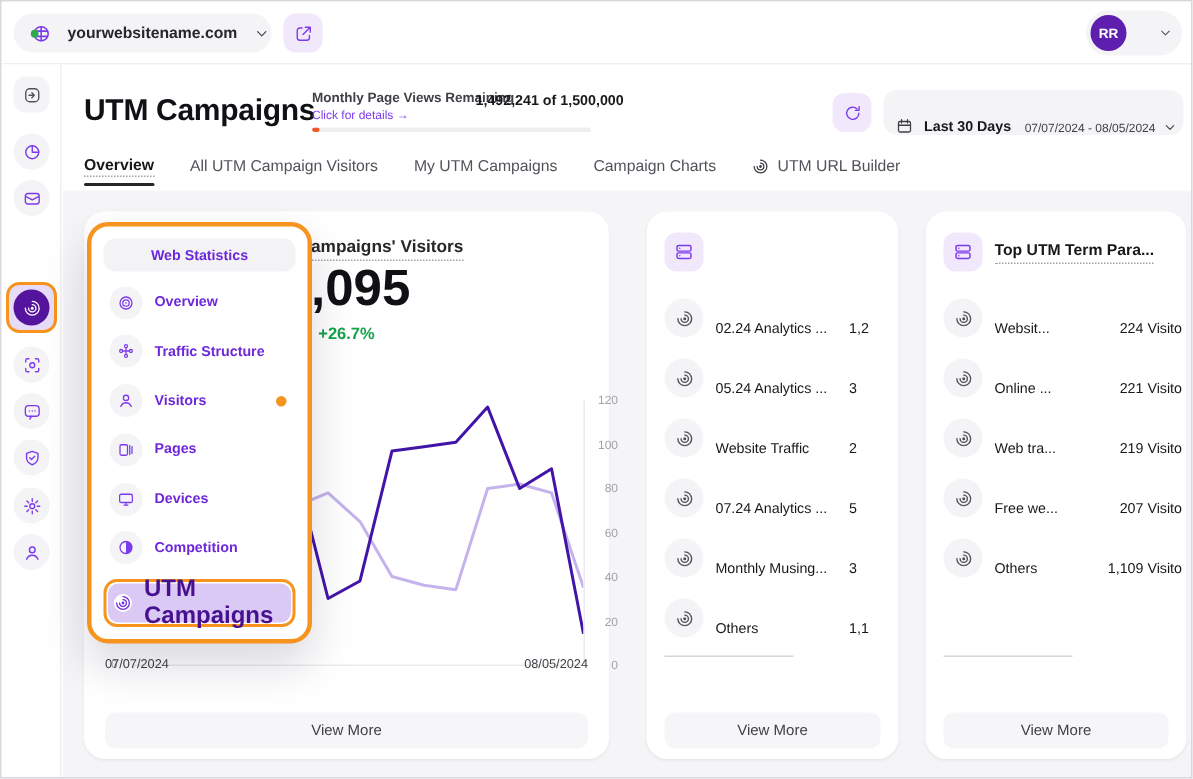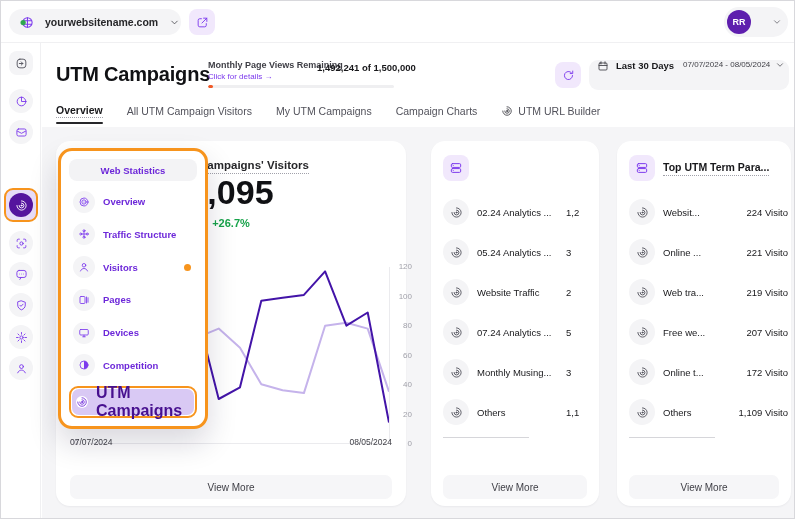--- a/index.html
+++ b/index.html
@@ -38,21 +38,21 @@
   
   .page-title { position:absolute; left:55px; top:62px; font-size:20px; font-weight:700; color:#101114; letter-spacing:-.2px; }
   .mpv-label { position:absolute; left:207px; top:59px; font-size:9px; font-weight:600; color:#3F3F46; }
   .mpv-link { position:absolute; left:207px; top:71px; font-size:8px; font-weight:500; color:#7C3AED; cursor:pointer; }
   .mpv-value { position:absolute; left:316px; top:61px; font-size:9.5px; font-weight:700; color:#18181B; }
   .mpv-bar { position:absolute; left:207px; top:84px; width:186px; height:3px; background:#EFEFF1; border-radius:2px; overflow:hidden; }
   .mpv-fill { height:100%; background:#F05A28; border-radius:2px; }
   .refresh-btn { position:absolute; left:554px; top:61px; width:26px; height:26px; border-radius:8px; background:#F1E8FC; color:#7C3AED;
     display:flex; align-items:center; justify-content:center; cursor:pointer; }
   .date-pill { position:absolute; left:588px; top:59px; width:200px; height:30px; background:#F4F4F6; border-radius:9px;
-    display:flex; align-items:flex-start; gap:5px; padding:0 8px; cursor:pointer; white-space:nowrap; overflow:hidden; color:#3F3F46; }
+    display:flex; align-items:flex-end; gap:5px; padding:0 8px; cursor:pointer; white-space:nowrap; overflow:hidden; color:#3F3F46; }
   .date-pill .preset { font-size:9.5px; font-weight:700; color:#18181B; margin-left:2px; }
   .date-pill .range { font-size:8px; font-weight:500; color:#3F3F46; margin-left:4px; }
   .date-pill .chev { margin-left:auto; }
 
   
   .tabs { position:absolute; left:55px; top:103px; display:flex; gap:24px; align-items:center; }
   .tab { font-size:10.5px; font-weight:500; color:#52525B; cursor:pointer; display:flex; align-items:center; gap:5px; white-space:nowrap; }
   .tab.active { color:#18181B; font-weight:700; }
   .tab.active .tab-label { border-bottom:1px dotted #A1A1AA; padding-bottom:1px; }
   .tab-underline { position:absolute; left:55px; top:121px; width:47px; height:2px; background:#27272A; border-radius:1px; }
@@ -80,21 +80,21 @@
   .vm1 { left:14px; top:334px; width:322px; }
 
   
   .card2 { left:430px; top:140px; width:168px; height:365px; }
   .card3 { left:616px; top:140px; width:174px; height:365px; }
   .card-head { position:absolute; left:12px; top:14px; right:6px; display:flex; align-items:center; gap:8px; }
   .card-head .hicon { width:26px; height:26px; border-radius:8px; background:#F1E8FC; color:#7C3AED; flex:0 0 auto;
     display:flex; align-items:center; justify-content:center; }
   .card-head .htitle { font-size:10.5px; font-weight:700; color:#18181B; white-space:nowrap; overflow:hidden; }
   .mini-list { position:absolute; left:12px; top:58px; right:0; display:flex; flex-direction:column; gap:14px; }
-  .mini-row { display:flex; align-items:center; gap:8px; height:26px; padding-right:3px; cursor:pointer; }
+  .mini-row { display:flex; align-items:flex-end; gap:8px; height:26px; padding-right:3px; cursor:pointer; }
   .mini-row .ricon { width:26px; height:26px; background:#F4F4F6; color:#52525B; flex:0 0 auto; }
   .mini-row .rlabel { font-size:9.5px; font-weight:500; color:#18181B; white-space:nowrap; overflow:hidden; flex:1; }
   .mini-row .rvalue { font-size:9.5px; font-weight:500; color:#18181B; white-space:nowrap; overflow:hidden; text-align:right; flex:0 0 auto; }
   .card2 .rvalue { width:30px; text-align:left; }
   .card3 .rvalue { max-width:80px; }
   .mini-divider { position:absolute; left:12px; top:296px; width:86px; height:1px; background:#D6D6DA; }
   .vm23 { left:12px; right:12px; top:334px; }
 
   
   .menu { position:absolute; left:57px; top:147px; width:150px; height:281px; background:#fff; border:3px solid #F7941D;
@@ -443,31 +443,20 @@
           <svg class="st" width="13" height="13" viewBox="0 0 24 24">
             <path d="M12 3.5a8.5 8.5 0 1 1-8.5 8.5"></path>
             <path d="M12 7.5a4.5 4.5 0 1 1-4.5 4.5"></path>
             <circle cx="12" cy="12" r="1" fill="currentColor"></circle>
           </svg>
         </span>
         <span class="rlabel">Free we...</span>
         <span class="rvalue">207 Visito</span>
       </div>
 
-      <div class="mini-row">
-        <span class="ricon circ">
-          <svg class="st" width="13" height="13" viewBox="0 0 24 24">
-            <path d="M12 3.5a8.5 8.5 0 1 1-8.5 8.5"></path>
-            <path d="M12 7.5a4.5 4.5 0 1 1-4.5 4.5"></path>
-            <circle cx="12" cy="12" r="1" fill="currentColor"></circle>
-          </svg>
-        </span>
-        <span class="rlabel">Online t...</span>
-        <span class="rvalue">172 Visito</span>
-      </div>
 
       <div class="mini-row">
         <span class="ricon circ">
           <svg class="st" width="13" height="13" viewBox="0 0 24 24">
             <path d="M12 3.5a8.5 8.5 0 1 1-8.5 8.5"></path>
             <path d="M12 7.5a4.5 4.5 0 1 1-4.5 4.5"></path>
             <circle cx="12" cy="12" r="1" fill="currentColor"></circle>
           </svg>
         </span>
         <span class="rlabel">Others</span>

